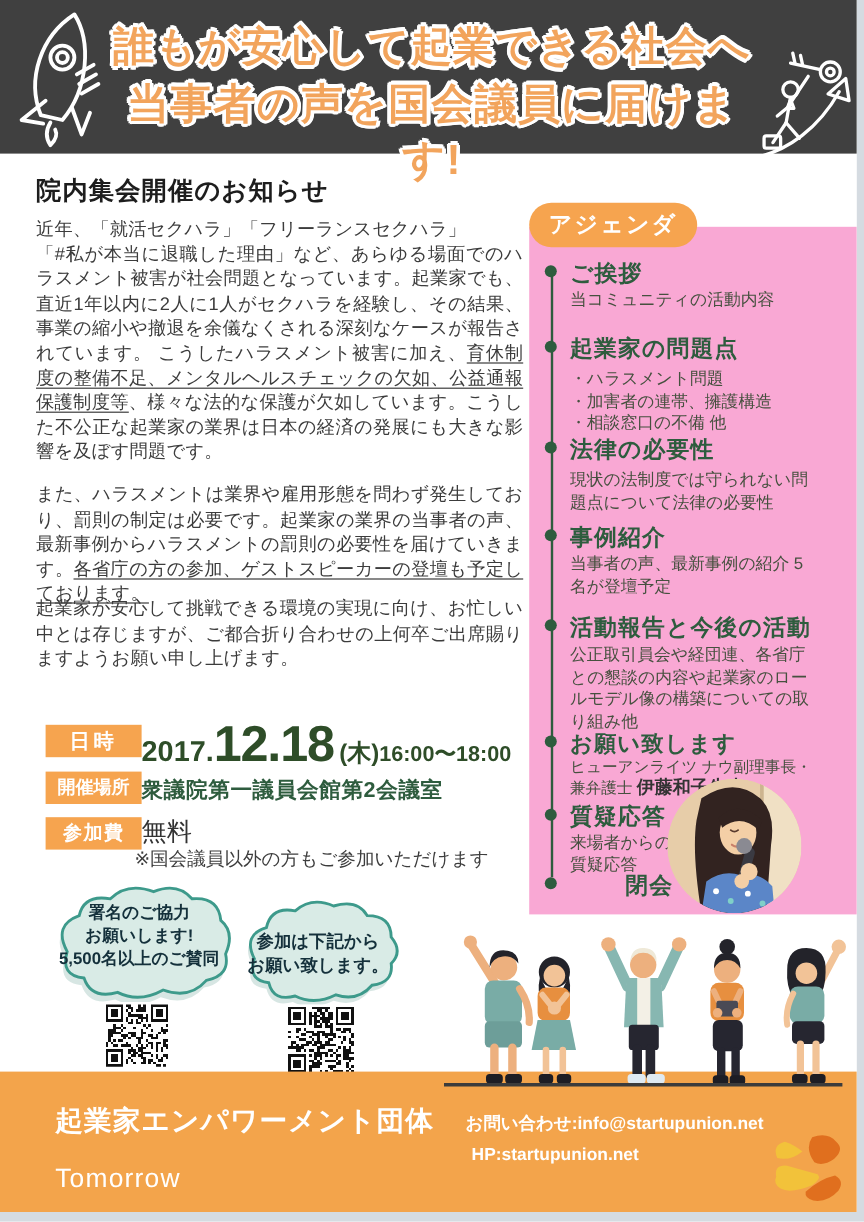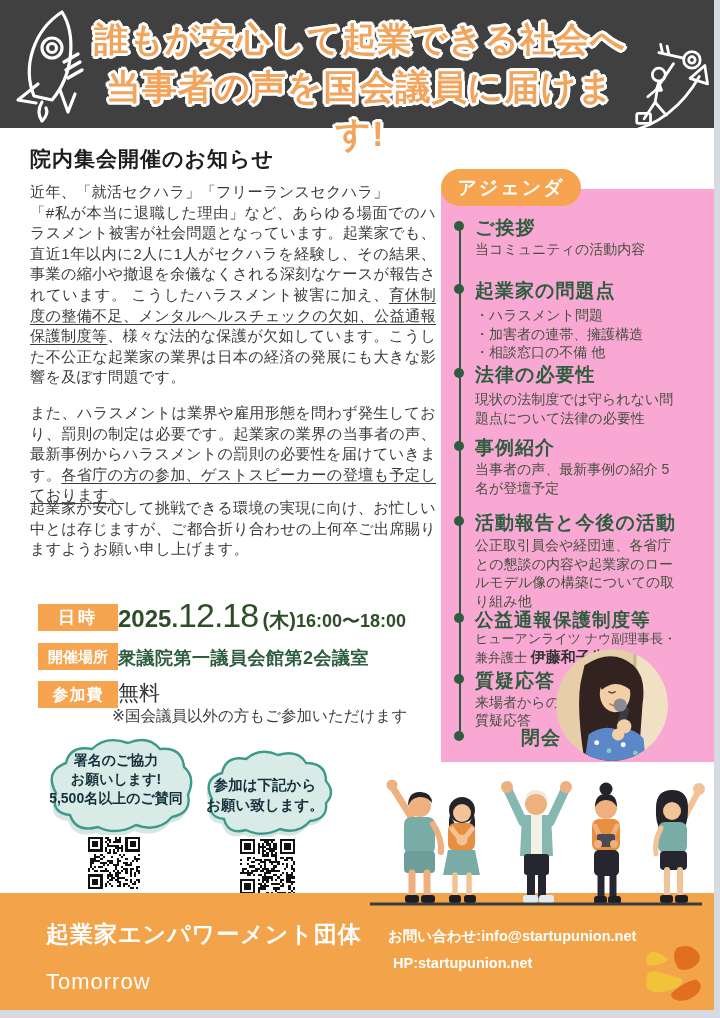--- a/index.html
+++ b/index.html
@@ -33,21 +33,21 @@
   .u{text-decoration:underline;text-underline-offset:3px;text-decoration-thickness:1px;}
 
   
   .det-label{position:absolute;left:38px;width:80px;height:27px;background:#f6a44f;
     color:#fff;font-weight:bold;text-align:center;line-height:27px;}
   .lab1{top:604px;font-size:17px;letter-spacing:3px;}
   .lab2{top:643px;font-size:15px;letter-spacing:0;}
   .lab3{top:681px;font-size:16px;letter-spacing:1px;}
   .date-row{position:absolute;left:118px;top:596px;color:#2e4d28;white-space:nowrap;}
   .date-row .pre{font-size:24px;font-weight:bold;vertical-align:baseline;}
-  .date-row .big{font-size:34px;font-weight:400;letter-spacing:-1px;}
+  .date-row .big{font-size:42px;font-weight:700;letter-spacing:-1px;}
   .date-row .day{font-size:20px;font-weight:bold;}
   .date-row .time{font-size:18px;font-weight:bold;}
   .venue{position:absolute;left:118px;top:646px;font-size:18px;font-weight:bold;color:#2e5c3e;letter-spacing:0.5px;}
   .fee{position:absolute;left:118px;top:679px;font-size:21px;color:#333;}
   .note{position:absolute;left:112px;top:706px;font-size:15.5px;color:#3d3d3d;}
 
   
   .cloud{position:absolute;}
   .cloud svg{position:absolute;left:0;top:0;}
   .cloud .txt{position:relative;width:100%;text-align:center;font-weight:bold;color:#14303b;}
@@ -146,21 +146,21 @@
   </div>
 
   <div class="para para-b">
     <span>また、ハラスメントは業界や雇用形態を問わず発生しており、罰則の制定は必要です。起業家の業界の当事者の声、最新事例からハラスメントの罰則の必要性を届けていきます。</span><span class="u">各省庁の方の参加、ゲストスピーカーの登壇も予定しております。</span>
   </div>
 
   <div class="para para-c">起業家が安心して挑戦できる環境の実現に向け、お忙しい中とは存じますが、ご都合折り合わせの上何卒ご出席賜りますようお願い申し上げます。</div>
 
   <div class="det-label lab1">日時</div>
   <div class="date-row">
-    <span class="pre">2025.</span><span class="big">12.18</span> <span class="day">(木)</span><span class="time">16:00〜18:00</span>
+    <span class="pre">2017.</span><span class="big">12.18</span> <span class="day">(木)</span><span class="time">16:00〜18:00</span>
   </div>
   <div class="det-label lab2">開催場所</div>
   <div class="venue">衆議院第一議員会館第2会議室</div>
   <div class="det-label lab3">参加費</div>
   <div class="fee">無料</div>
   <div class="note">※国会議員以外の方もご参加いただけます</div>
 
   <div class="cloud cloud-left">
     <svg width="160" height="108" viewBox="0 0 160 108">
       <g transform="translate(-2,6)" opacity="0.55">
@@ -630,21 +630,21 @@
     </div>
 
     <div class="ag-item it4">
       <div class="ag-dot"></div>
       <div class="ag-title">活動報告と今後の活動</div>
       <div class="ag-desc">公正取引員会や経団連、各省庁との懇談の内容や起業家のロールモデル像の構築についての取り組み他</div>
     </div>
 
     <div class="ag-item it5">
       <div class="ag-dot"></div>
-      <div class="ag-title">公益通報保護制度等</div>
+      <div class="ag-title">お願い致します</div>
       <div class="ag-desc">
         <span>ヒューアンライツ ナウ副理事長・</span><br>
         <span>兼弁護士 </span><span class="spk">伊藤和子先生</span>
       </div>
     </div>
 
     <div class="ag-item it6">
       <div class="ag-dot"></div>
       <div class="ag-title">質疑応答</div>
       <div class="ag-desc">来場者からの質疑応答</div>

